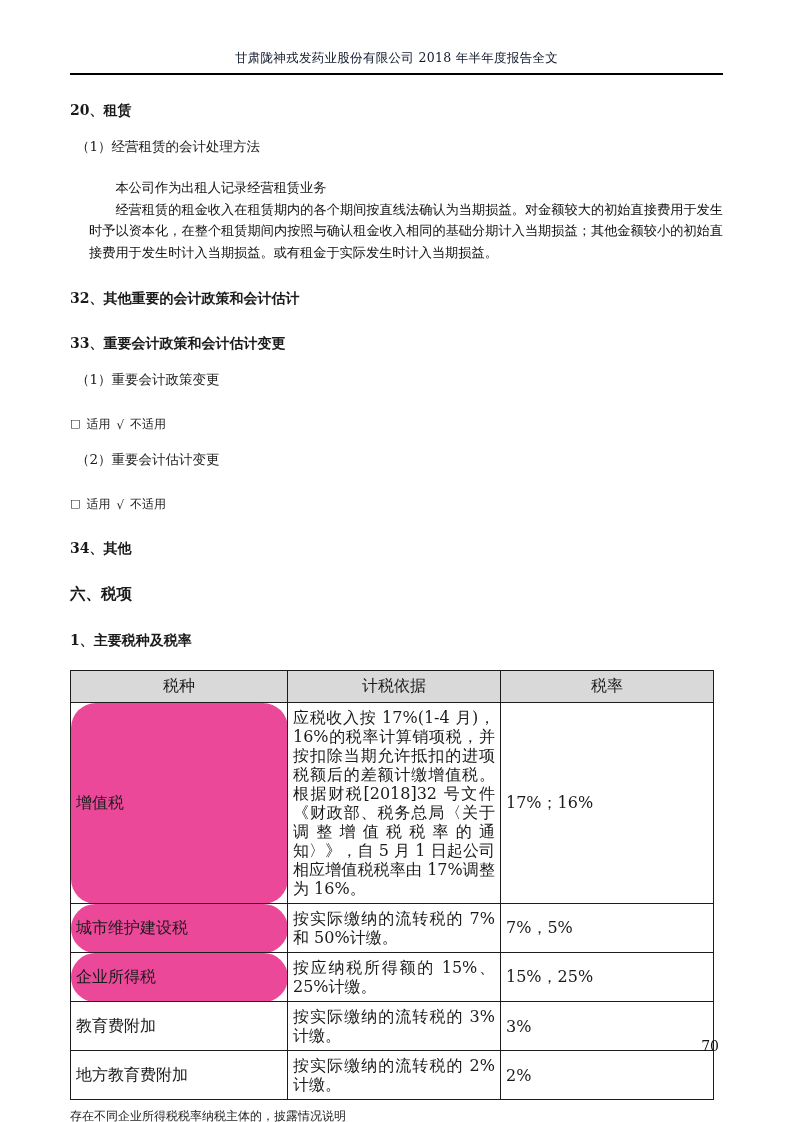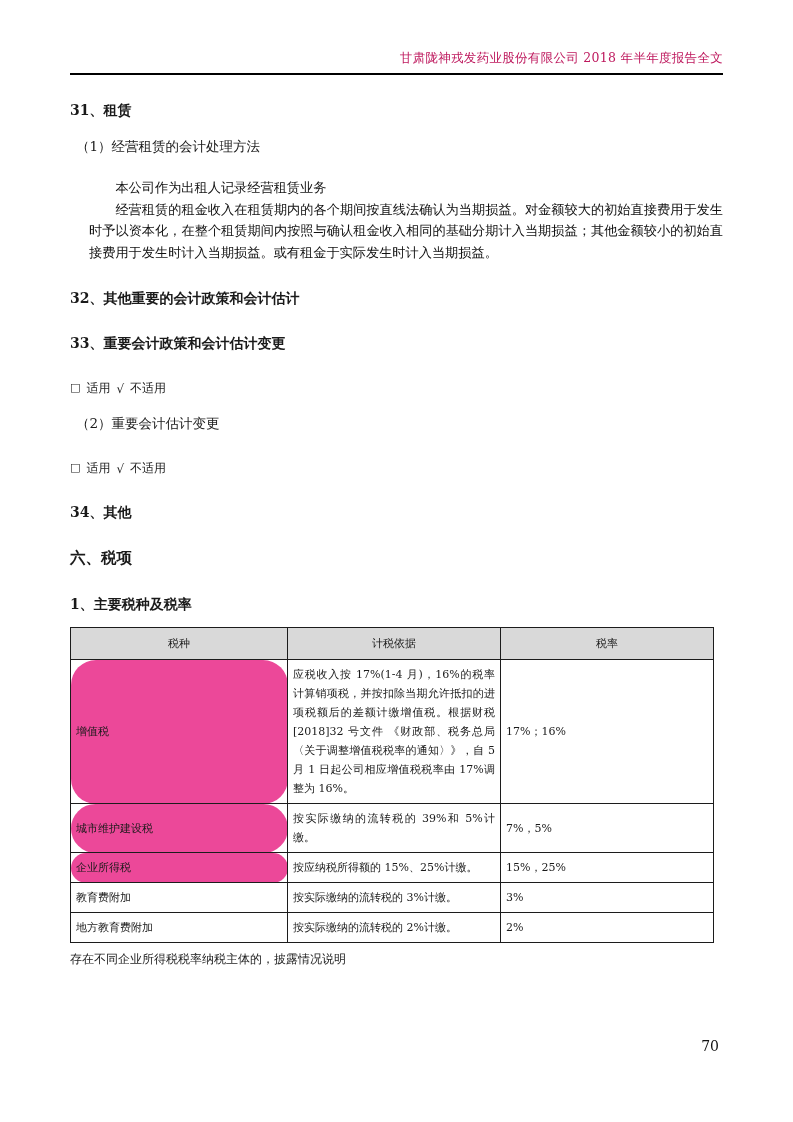--- a/index.html
+++ b/index.html
@@ -8,24 +8,24 @@
     position:relative;
     width:793px; height:1122px;
     margin:0 auto;
     background:#ffffff;
     font-family:"DejaVu Serif","Liberation Serif",serif;
     color:#1a1a1a;
     padding:50px 70px 0 70px;
     overflow:hidden;
   }
   .doc-header {
-    text-align:right;
+    text-align:center;
     font-size:12.5px;
     letter-spacing:0.3px;
-    color:#be185d;
+    color:#0f172a;
   }
   .header-rule {
     margin-top:6px;
     border-bottom:2px solid #000;
     width:100%;
   }
   .h-num {            
     font-weight:bold;
     font-size:14px;
     margin-top:27px;
@@ -53,25 +53,25 @@
   .applicability {
     margin-top:27px;
     font-size:12px;
     color:#222;
     display:flex;
     align-items:center;
     gap:6px;
   }
   .applicability .box { font-size:11px; position:relative; top:-1px; }
   table.tax {
-    margin-top:13px;
+    margin-top:20px;
     width:643px;
     border-collapse:collapse;
     table-layout:fixed;
-    font-size:11px;
+    font-size:16px;
   }
   table.tax col.c1 { width:217px; }
   table.tax col.c2 { width:213px; }
   table.tax col.c3 { width:213px; }
   table.tax th, table.tax td {
     border:1.5px solid #1c1c1c;
     padding:3px 5px;
     vertical-align:middle;
     font-weight:normal;
   }
@@ -102,32 +102,33 @@
   }
 </style>
 </head>
 <body>
 
 <div class="page">
 
   <div class="doc-header">甘肃陇神戎发药业股份有限公司 2018 年半年度报告全文</div>
   <div class="header-rule"></div>
 
-  <div class="h-num">31、租赁</div>
+  <div class="h-num">20、租赁</div>
 
   <div class="h-sub">（1）经营租赁的会计处理方法</div>
 
   <div class="para para-first">本公司作为出租人记录经营租赁业务</div>
   <div class="para">经营租赁的租金收入在租赁期内的各个期间按直线法确认为当期损益。对金额较大的初始直接费用于发生时予以资本化，在整个租赁期间内按照与确认租金收入相同的基础分期计入当期损益；其他金额较小的初始直接费用于发生时计入当期损益。或有租金于实际发生时计入当期损益。</div>
 
 
   <div class="h-num">32、其他重要的会计政策和会计估计</div>
 
   <div class="h-num">33、重要会计政策和会计估计变更</div>
 
+  <div class="h-sub">（1）重要会计政策变更</div>
 
   <div class="applicability">
     <span class="box">□</span>
     <span>适用</span>
     <span>√</span>
     <span>不适用</span>
   </div>
 
   <div class="h-sub">（2）重要会计估计变更</div>
 
@@ -158,21 +159,21 @@
       </tr>
     </thead>
     <tbody>
       <tr>
         <td class="shade">增值税</td>
         <td class="basis">应税收入按 17%(1-4 月)，16%的税率计算销项税，并按扣除当期允许抵扣的进项税额后的差额计缴增值税。根据财税[2018]32 号文件 《财政部、税务总局〈关于调整增值税税率的通知〉》，自 5 月 1 日起公司相应增值税税率由 17%调整为 16%。</td>
         <td class="rate">17%；16%</td>
       </tr>
       <tr class="simple">
         <td class="shade">城市维护建设税</td>
-        <td class="basis">按实际缴纳的流转税的 39%和 5%计缴。</td>
+        <td class="basis">按实际缴纳的流转税的 7%和 50%计缴。</td>
         <td class="rate">7%，5%</td>
       </tr>
       <tr class="simple">
         <td class="shade">企业所得税</td>
         <td class="basis">按应纳税所得额的 15%、25%计缴。</td>
         <td class="rate">15%，25%</td>
       </tr>
       <tr class="simple">
         <td>教育费附加</td>
         <td class="basis">按实际缴纳的流转税的 3%计缴。</td>

